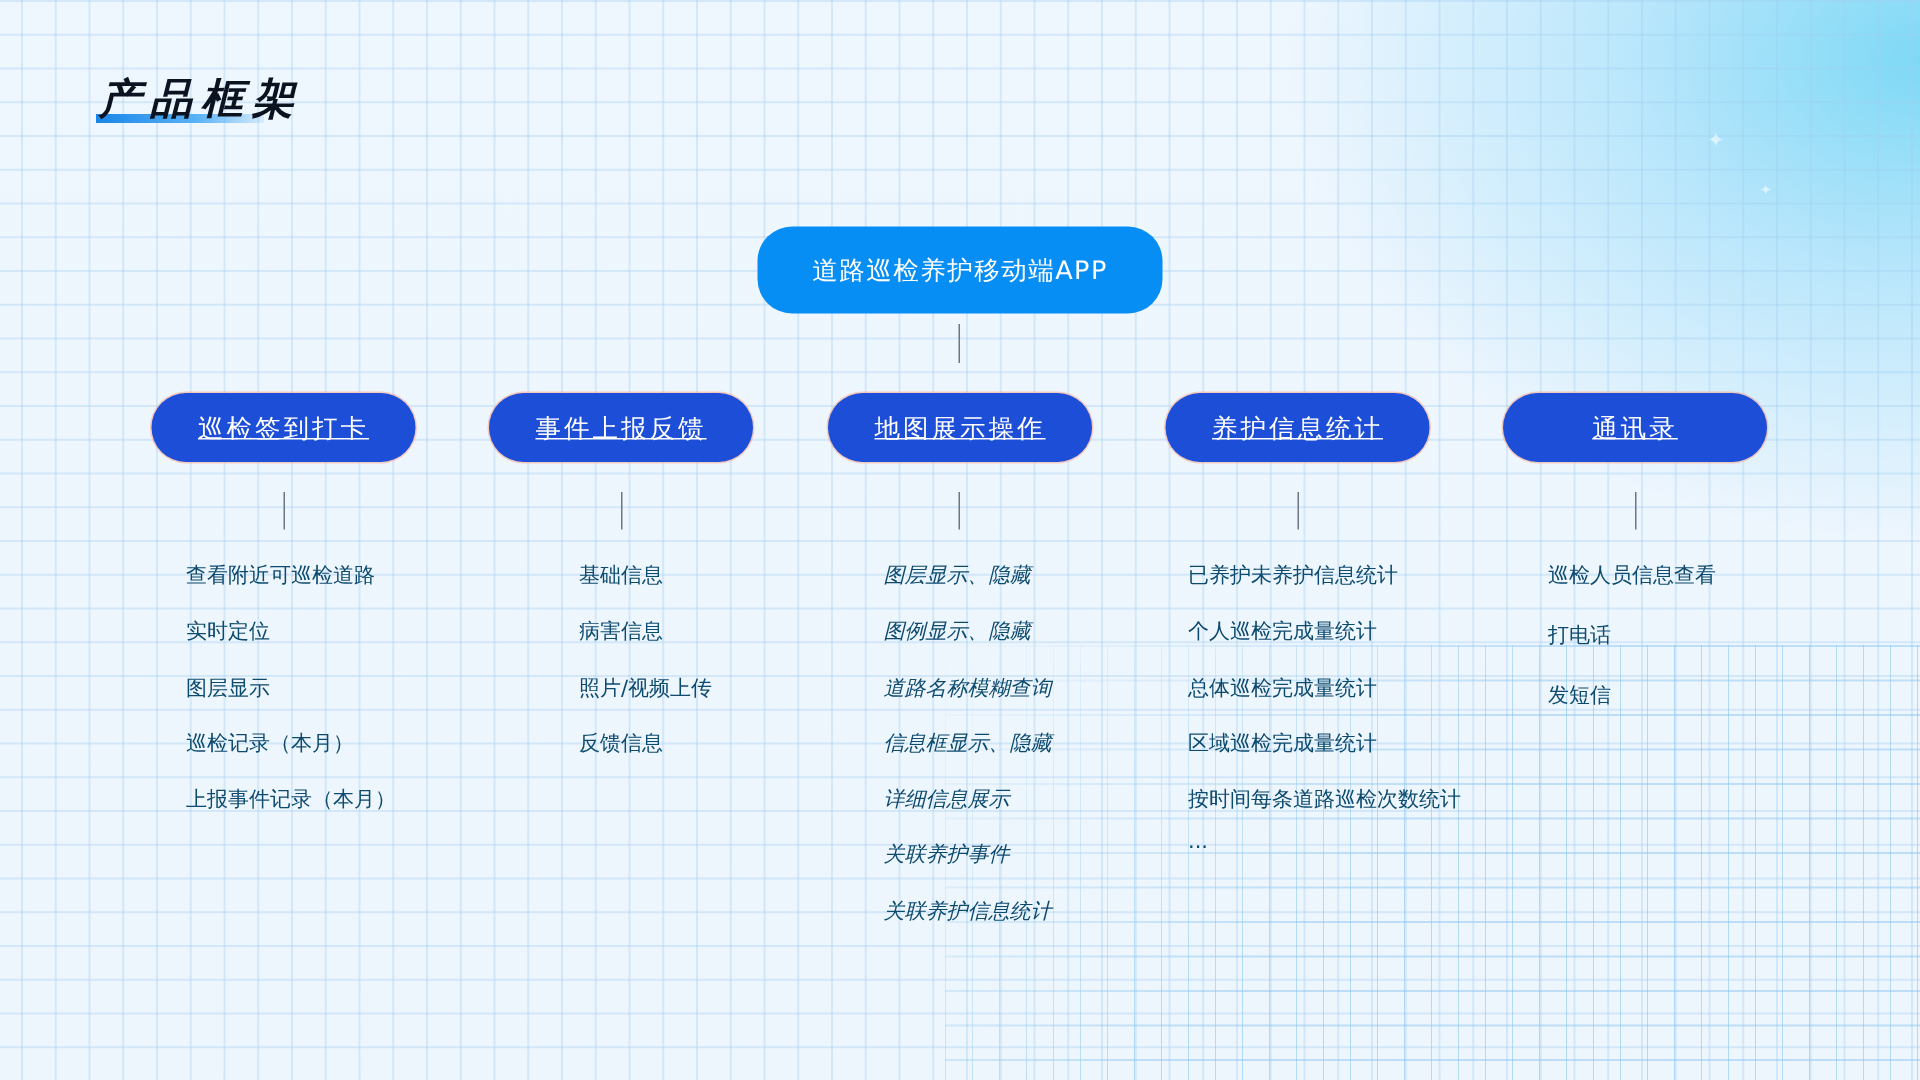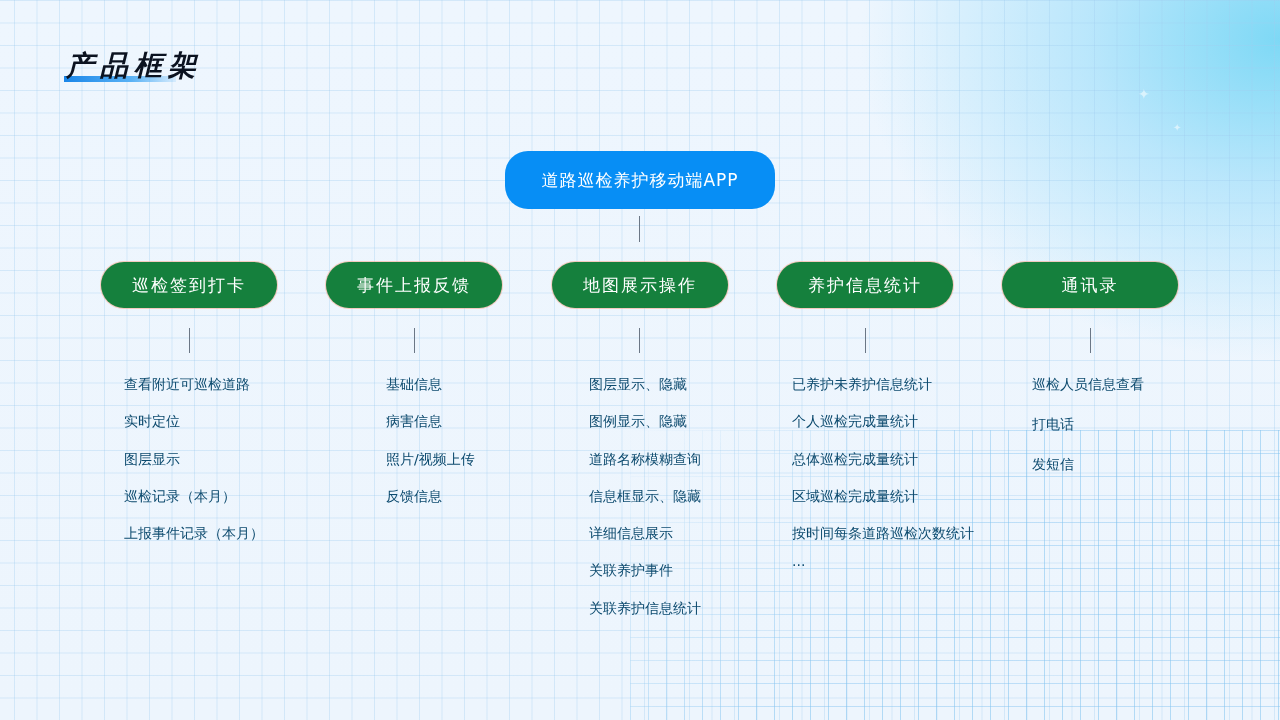--- a/index.html
+++ b/index.html
@@ -51,23 +51,24 @@
 
   .root {
     position:absolute; left:505px; top:151px; width:270px; height:58px; border-radius:23px;
     background:#078ef5; color:#fff; font-size:17px; letter-spacing:1px;
     display:flex; align-items:center; justify-content:center;
   }
   .vline { position:absolute; width:1px; background:#6b7786; }
 
   .branch {
     position:absolute; top:262px; width:176px; height:46px; border-radius:23px;
-    background:#15803d; color:#fff; font-size:17px; letter-spacing:2px;
+    background:#1d4ed8; color:#fff; font-size:17px; letter-spacing:2px;
     display:flex; align-items:center; justify-content:center;
     box-shadow:0 0 0 1px rgba(250,160,130,0.5);
+    text-decoration:underline;
   }
   .list { position:absolute; margin:0; padding:0; list-style:none; }
   .list li {
     font-size:14px; color:#0c4a6e; line-height:20px; margin-bottom:17.3px; white-space:nowrap;
   }
   .list.contacts li { margin-bottom:20px; }
 </style>
 </head>
 <body>
 
@@ -101,21 +102,21 @@
 <div class="vline" style="left:414px;top:328px;height:25px;"></div>
 <ul class="list" style="left:386px;top:374px;">
   <li>基础信息</li>
   <li>病害信息</li>
   <li>照片/视频上传</li>
   <li>反馈信息</li>
 </ul>
 
 <div class="branch" style="left:552px;">地图展示操作</div>
 <div class="vline" style="left:639px;top:328px;height:25px;"></div>
-<ul class="list" style="left:589px;top:374px;">
+<ul class="list" style="left:589px;top:374px;font-style:italic;">
   <li>图层显示、隐藏</li>
   <li>图例显示、隐藏</li>
   <li>道路名称模糊查询</li>
   <li>信息框显示、隐藏</li>
   <li>详细信息展示</li>
   <li>关联养护事件</li>
   <li>关联养护信息统计</li>
 </ul>
 
 <div class="branch" style="left:777px;text-align:center;">养护信息统计</div>

